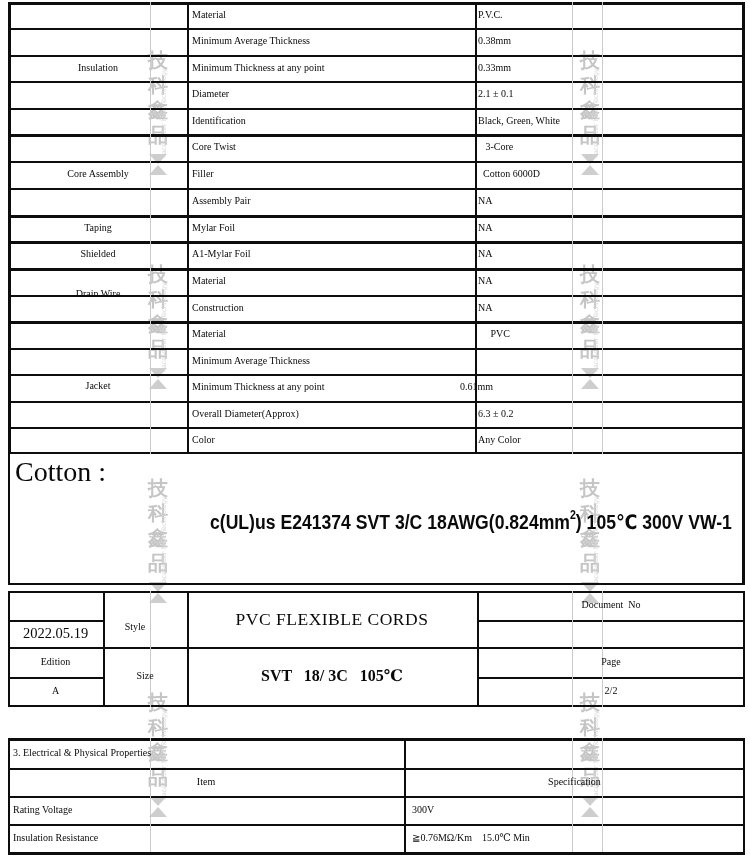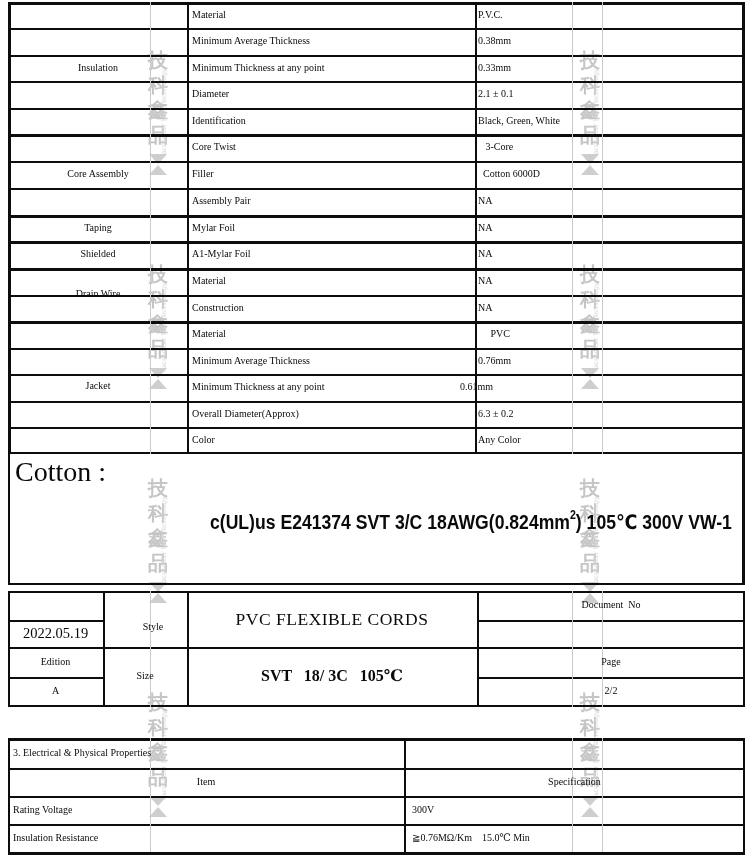--- a/index.html
+++ b/index.html
@@ -158,21 +158,20 @@
   <div class="cell pre" style="left:470px;top:79px;width:260px;height:27px">2.1 ± 0.1</div>
   <div class="cell pre" style="left:470px;top:106px;width:260px;height:26px">Black, Green, White</div>
   <div class="cell pre" style="left:470px;top:132px;width:260px;height:27px">   3-Core</div>
   <div class="cell pre" style="left:470px;top:159px;width:260px;height:27px">  Cotton 6000D</div>
   <div class="cell pre" style="left:470px;top:186px;width:260px;height:27px">NA</div>
   <div class="cell pre" style="left:470px;top:213px;width:260px;height:26px">NA</div>
   <div class="cell pre" style="left:470px;top:239px;width:260px;height:27px">NA</div>
   <div class="cell pre" style="left:470px;top:266px;width:260px;height:27px">NA</div>
   <div class="cell pre" style="left:470px;top:293px;width:260px;height:26px">NA</div>
   <div class="cell pre" style="left:470px;top:319px;width:260px;height:27px">     PVC</div>
-  <div class="cell pre" style="left:470px;top:346px;width:260px;height:26px">0.76mm</div>
   <div class="cell pre" style="left:452px;top:372px;width:260px;height:27px">0.61mm</div>
   <div class="cell pre" style="left:470px;top:399px;width:260px;height:26px">6.3 ± 0.2</div>
   <div class="cell pre" style="left:470px;top:425px;width:260px;height:26px">Any Color</div>
 </div>
 
 <div class="tbl" style="left:8px;top:454px;width:737px;height:131px;box-sizing:border-box;border-left:2.5px solid #0d0d0d;border-right:3px solid #0d0d0d;border-bottom:2.5px solid #0d0d0d">
   <div class="marking-title">Cotton :</div>
   <div class="marking-line"><span>c(UL)us E241374 SVT 3/C 18AWG(0.824mm</span><sup>2</sup><span>) 105℃ 300V VW-1</span></div>
 </div>
 
@@ -187,21 +186,21 @@
   <div class="vl" style="left:0;width:2px"></div>
   <div class="vl" style="left:95px;width:1.5px"></div>
   <div class="vl" style="left:179px;width:1.5px"></div>
   <div class="vl" style="left:469px;width:1.5px"></div>
   <div class="vl" style="left:735px;width:2px"></div>
   <div class="fl" style="left:142px"></div>
   <div class="fl" style="left:564px"></div>
   <div class="fl" style="left:594px"></div>
 
   <div class="cell center date-cell" style="left:2px;top:29px;width:91px;height:27px">2022.05.19</div>
-  <div class="cell center" style="left:105px;top:0;width:80px;height:72px">Style</div>
+  <div class="cell center" style="left:87px;top:0;width:80px;height:72px">Style</div>
   <div class="cell center product-cell" style="left:181px;top:0;width:286px;height:56px">PVC FLEXIBLE CORDS</div>
   <div class="cell center pre" style="left:471px;top:0;width:264px;height:29px">Document  No</div>
   <div class="cell center pre" style="left:471px;top:29px;width:264px;height:27px"></div>
   <div class="cell center" style="left:2px;top:56px;width:91px;height:30px">Edition</div>
   <div class="cell center" style="left:2px;top:86px;width:91px;height:28px">A</div>
   <div class="cell center" style="left:97px;top:56px;width:80px;height:58px">Size</div>
   <div class="cell center size-cell pre" style="left:181px;top:56px;width:286px;height:58px">SVT   18/ 3C   105℃</div>
   <div class="cell center" style="left:471px;top:56px;width:264px;height:30px">Page</div>
   <div class="cell center" style="left:471px;top:86px;width:264px;height:28px">2/2</div>
 </div>

